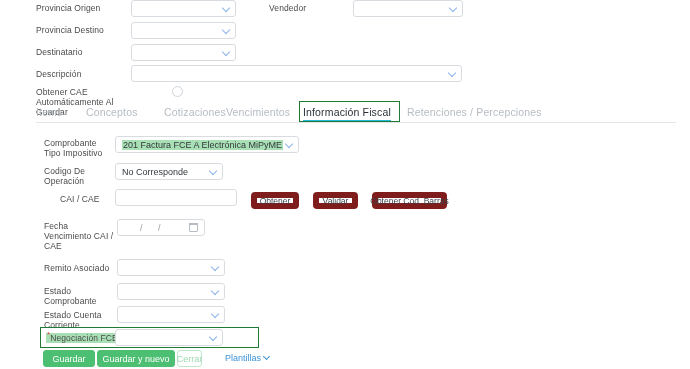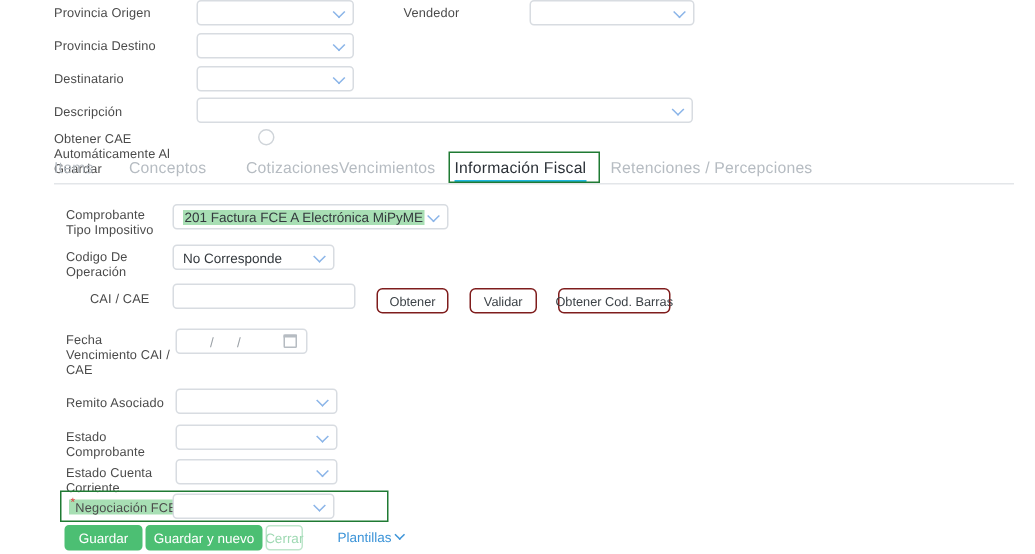--- a/index.html
+++ b/index.html
@@ -104,21 +104,21 @@
   .greenbox {
     position: absolute;
     border: 1.6px solid #1f7a33;
     pointer-events: none;
   }
 
   
   .obtn {
     position: absolute;
     height: 17px;
-    border: 1px solid #7f1d1d;
+    border: 6px solid #7f1d1d;
     border-radius: 4px;
     background: #fff;
     color: #3c4247;
     font-size: 8.5px;
     font-family: "Liberation Sans", sans-serif;
     display: flex;
     align-items: center;
     justify-content: center;
     padding: 0 5px;
     white-space: nowrap;

